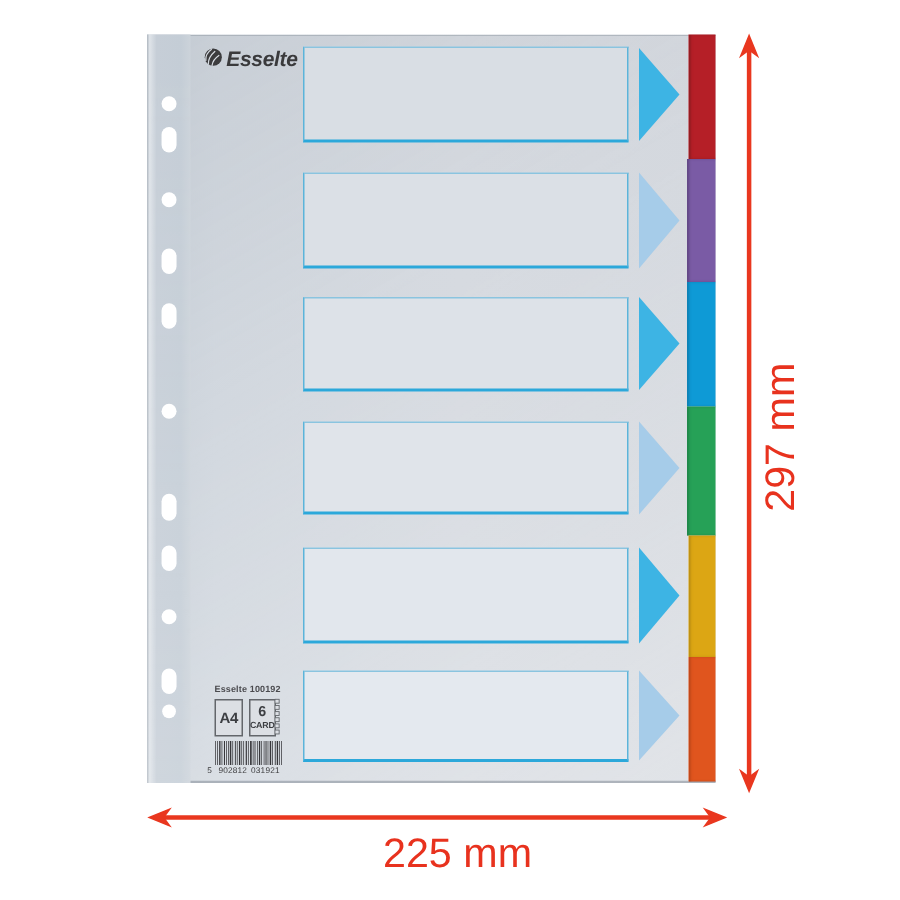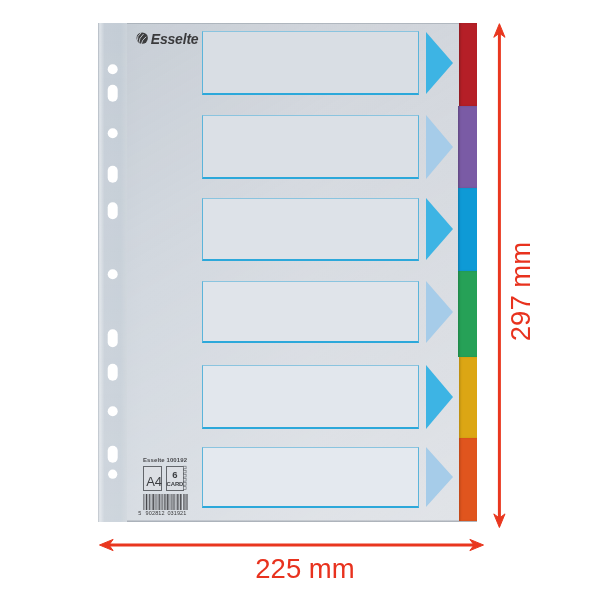--- a/index.html
+++ b/index.html
@@ -106,21 +106,21 @@
 
 <div class="abs" style="left:458.5px;top:356.6px;width:18.5px;height:81.7px;background:#dca614;
      box-shadow:inset 1.5px 0 1.5px rgba(90,70,10,.25);"></div>
 
 <div class="abs" style="left:458.5px;top:438.3px;width:18.5px;height:82.7px;background:#e0551e;
      box-shadow:inset 1.5px 0 1.5px rgba(90,30,10,.25);"></div>
 
 <div class="abs" style="left:143px;top:456.6px;font-size:6px;font-weight:bold;color:#4a4a4e;letter-spacing:0.1px;">Esselte&nbsp;100192</div>
 
 <div class="abs" style="left:143.3px;top:465.7px;width:16.5px;height:23.5px;border:1px solid #63666b;background:#dcdfe4;">
-  <div style="position:absolute;left:2px;top:7.2px;font-size:13px;font-weight:normal;color:#3c3e42;letter-spacing:-0.2px;">A4</div>
+  <div style="position:absolute;left:2px;top:7.2px;font-size:10px;font-weight:bold;color:#3c3e42;letter-spacing:-0.2px;">A4</div>
 </div>
 
 <div class="abs" style="left:165.6px;top:465.7px;width:16.5px;height:23.5px;border:1px solid #63666b;background:#dcdfe4;">
   <div style="position:absolute;left:0;top:2.6px;width:100%;text-align:center;font-size:9.5px;font-weight:bold;color:#3c3e42;">6</div>
   <div style="position:absolute;left:0;top:14.2px;width:100%;text-align:center;font-size:5.9px;font-weight:bold;color:#3c3e42;letter-spacing:-0.1px;">CARD</div>
 </div>
 
 <svg class="abs" style="left:182.8px;top:465.2px;" width="6" height="26" viewBox="0 0 6 26">
   <g fill="#dcdfe4" stroke="#63666b" stroke-width="0.6">
     <rect x="0.3" y="1.2" width="2.8" height="2.6"></rect>

